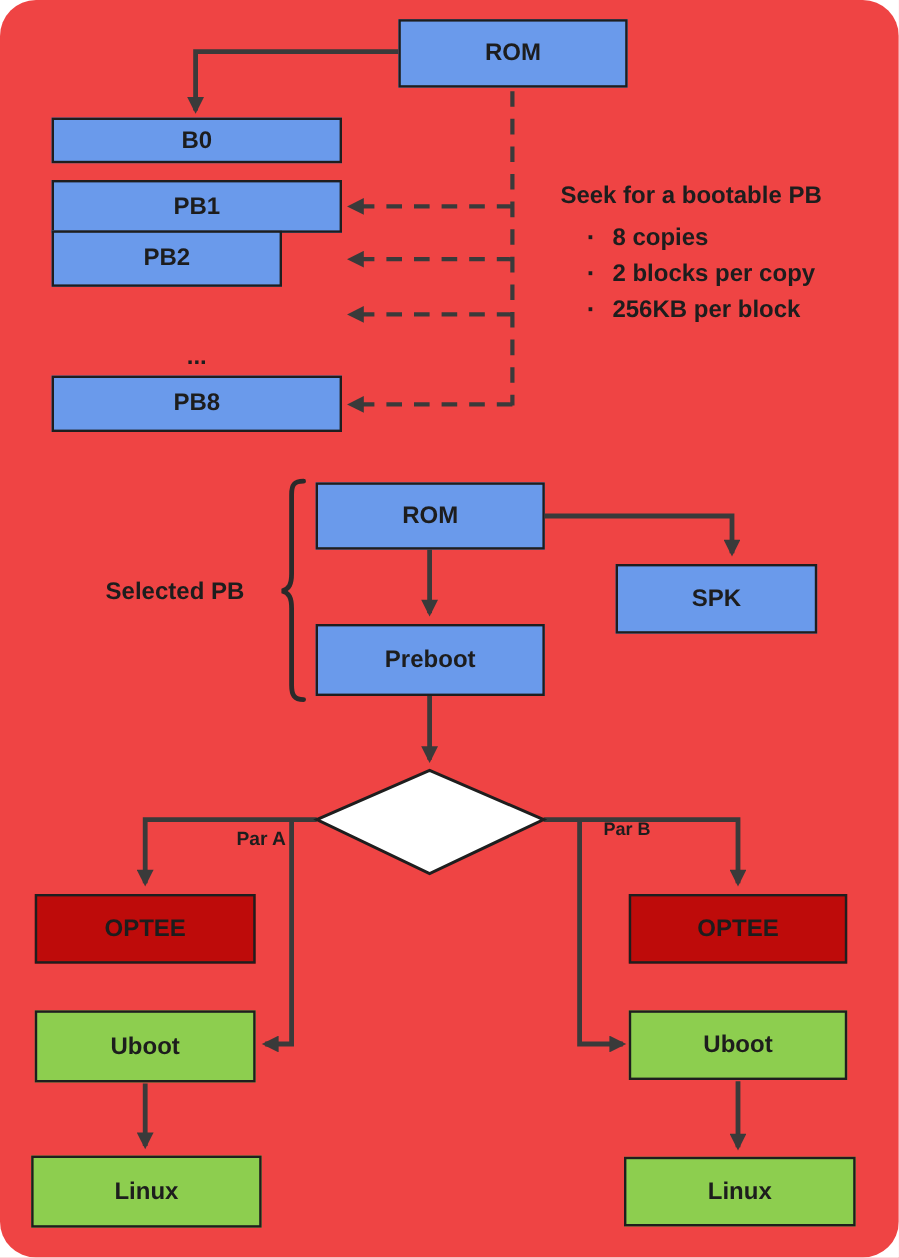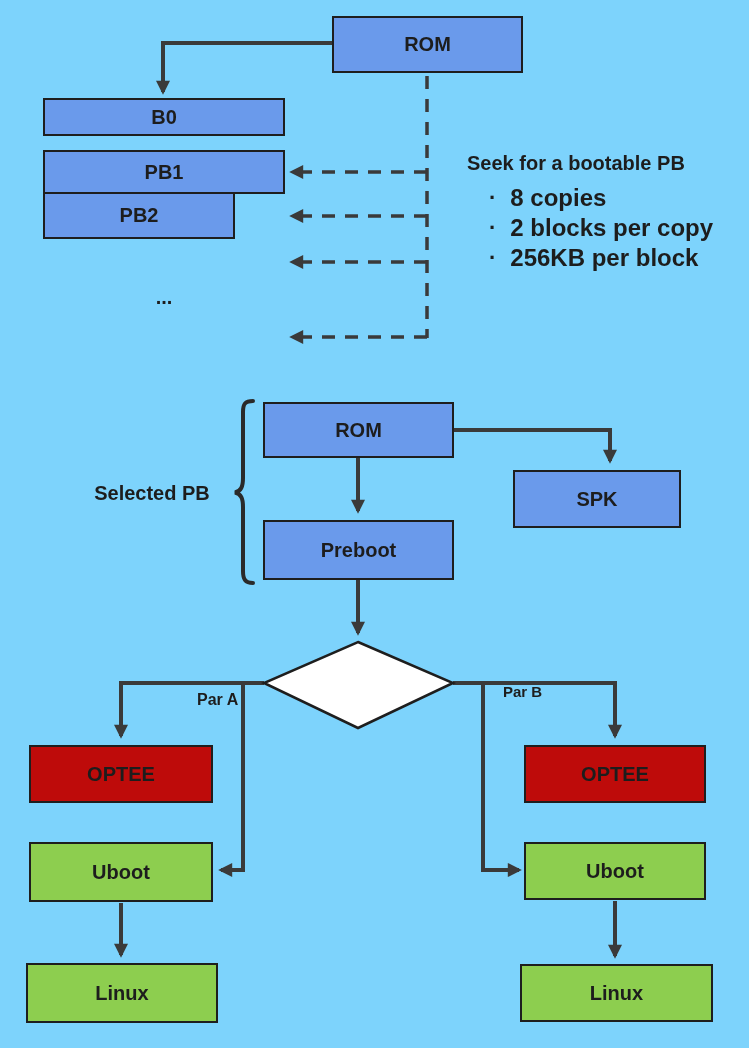--- a/index.html
+++ b/index.html
@@ -1,63 +1,64 @@
 <!DOCTYPE html>
 <html><head>
 <meta charset="utf-8">
 <style>
   html,body{margin:0;padding:0;background:#ffffff;}
   #canvas{
-    position:relative;width:749px;height:1048px;background:#7dd3fc;
-    font-family:"Liberation Sans", sans-serif;color:#1D1D1D;overflow:hidden;
+    position:relative;width:749px;height:1048px;background:#ef4444;
+    font-family:"Liberation Sans", sans-serif;color:#1D1D1D;overflow:hidden;border-radius:30px;
   }
   .box{
     position:absolute;box-sizing:border-box;
     border:2.5px solid #1E1E1E;
     display:flex;align-items:center;justify-content:center;
     font-weight:700;font-size:20px;color:#1D1D1D;
   }
   .blue{background:#6A9AEB;}
   .red{background:#BE0B0A;}
   .green{background:#8DCE4F;}
   .lbl{position:absolute;font-weight:700;color:#1D1D1D;white-space:nowrap;}
   #svg-layer{position:absolute;left:0;top:0;width:749px;height:1048px;pointer-events:none;}
   .solid{stroke:#3A3A3A;stroke-width:4;fill:none;}
   .dash{stroke:#3A3A3A;stroke-width:3.5;fill:none;stroke-dasharray:13 10;}
   .brace{stroke:#2A2A2A;stroke-width:4;fill:none;stroke-linecap:round;}
   .diamond{fill:#ffffff;stroke:#1E1E1E;stroke-width:2.5;}
   .note-title{position:absolute;left:467px;top:152px;font-size:20px;font-weight:700;}
   .note-list{position:absolute;left:489px;top:183px;margin:0;padding:0;list-style:none;}
-  .note-list li{display:flex;align-items:center;height:30px;font-size:24px;font-weight:700;}
+  .note-list li{display:flex;align-items:center;height:30px;font-size:20px;font-weight:700;}
   .note-list li::before{content:"·";font-weight:700;font-size:22px;margin-right:14px;}
   .center-text{text-align:center;}
 </style>
 </head>
 <body>
 
 <div id="canvas">
 
   <div class="box blue" style="left:332px;top:16px;width:191px;height:57px;">ROM</div>
 
   <div class="box blue" style="left:43px;top:98px;width:242px;height:38px;">B0</div>
 
   <div class="box blue" style="left:43px;top:150px;width:242px;height:44px;">PB1</div>
   <div class="box blue" style="left:43px;top:192px;width:192px;height:47px;">PB2</div>
 
   <div class="lbl center-text" style="left:43px;top:286px;width:242px;font-size:20px;">...</div>
 
+  <div class="box blue" style="left:43px;top:313px;width:242px;height:47px;">PB8</div>
 
   <div class="note-title">Seek for a bootable PB</div>
   <ul class="note-list">
     <li>8 copies</li>
     <li>2 blocks per copy</li>
     <li>256KB per block</li>
   </ul>
 
-  <div class="lbl" style="left:88px;top:482px;width:128px;font-size:20px;text-align:center;">Selected PB</div>
+  <div class="lbl" style="left:88px;top:482px;width:128px;font-size:20px;text-align:left;">Selected PB</div>
 
   <div class="box blue" style="left:263px;top:402px;width:191px;height:56px;">ROM</div>
 
   <div class="box blue" style="left:513px;top:470px;width:168px;height:58px;">SPK</div>
 
   <div class="box blue" style="left:263px;top:520px;width:191px;height:60px;">Preboot</div>
 
   <div class="lbl center-text" style="left:264px;top:675px;width:189px;font-size:16.5px;">MISC Flag</div>
 
   <div class="lbl" style="left:157px;top:691px;font-size:16px;margin-left:40px;">Par A</div>

